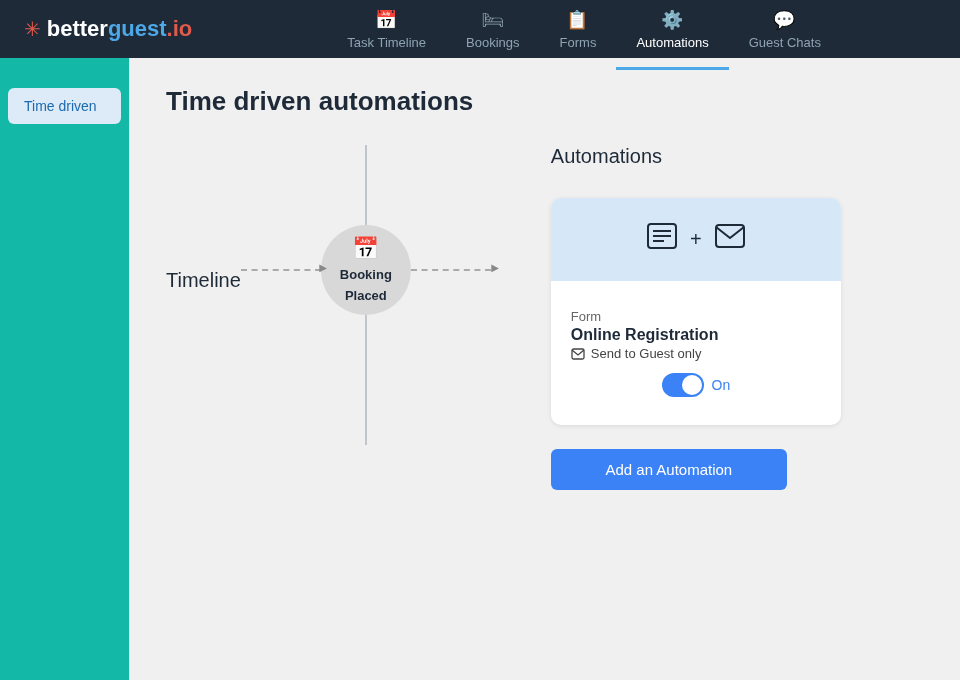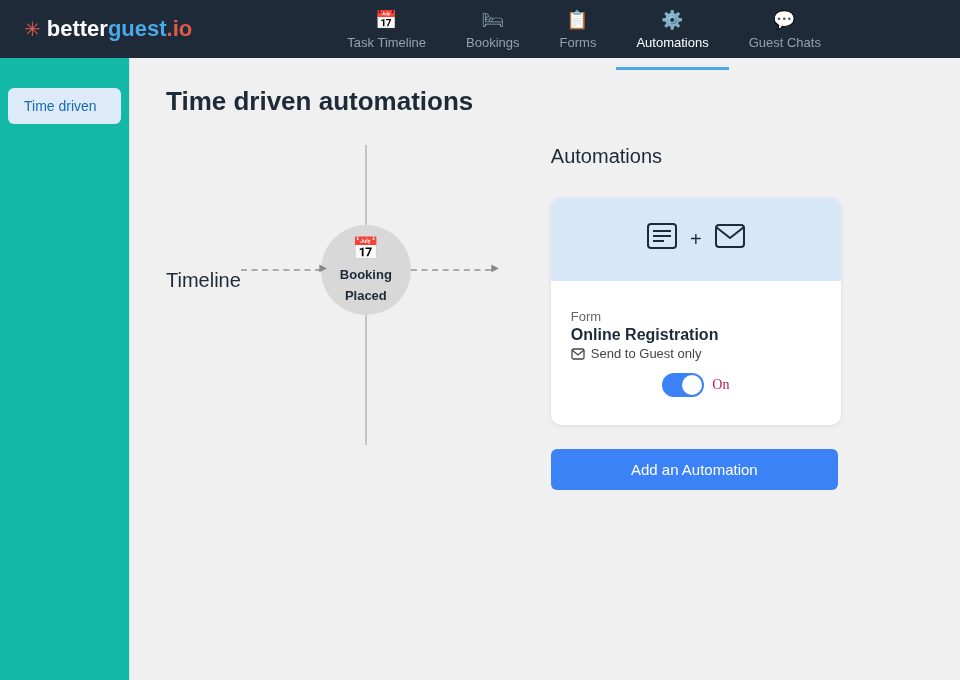--- a/index.html
+++ b/index.html
@@ -291,36 +291,35 @@
       width: 20px;
       height: 20px;
       background: #fff;
       border-radius: 50%;
       top: 2px;
       right: 2px;
       transition: left 0.2s;
     }
     .toggle-label {
       font-size: 14px;
-      color: #be185d;
+      color: #3b82f6;
       font-weight: 500;
-      font-family: Liberation Serif, serif;
     }
 
     .add-automation-btn {
       background: #3b82f6;
       color: #fff;
       border: none;
       border-radius: 6px;
       padding: 12px 10px;
       font-size: 15px;
       font-weight: 500;
       cursor: pointer;
       margin-top: 8px;
-      width: 287px;
+      width: 236px;
     }
   </style>
 </head>
 <body>
 
 <nav class="nav">
   <div class="nav-logo">
     <span class="logo-icon">✳</span>
     <span class="logo-text">
       <span class="logo-better">better</span><span class="logo-guest">guest</span><span class="logo-io">.io</span>

